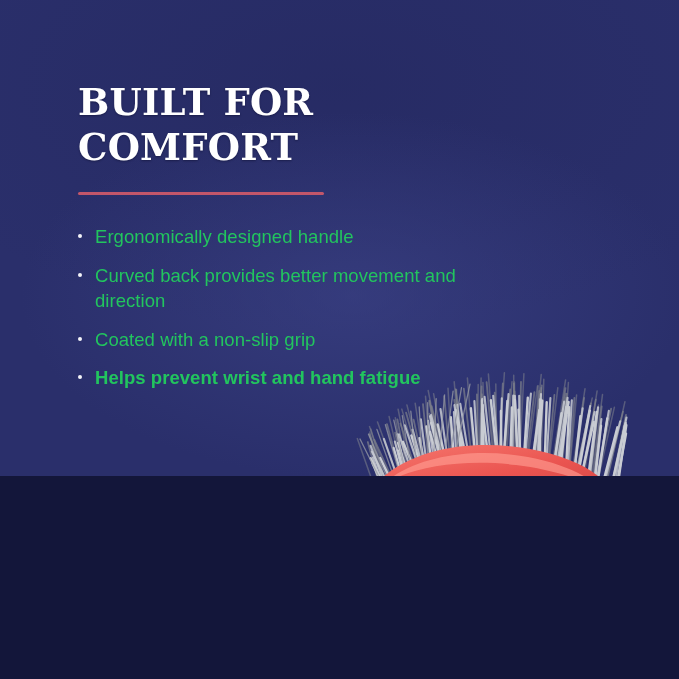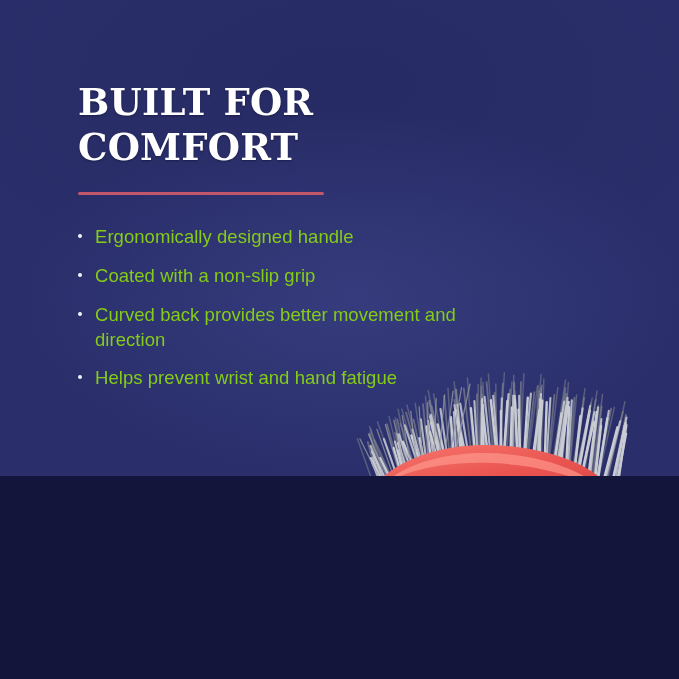--- a/index.html
+++ b/index.html
@@ -63,27 +63,27 @@
   }
 
   #bullets {
     list-style: none;
     margin: 30px 0 0 0;
     padding: 0;
   }
   #bullets li {
     position: relative;
     padding-left: 17px;
-    color: #84cc16;
+    color: #22c55e;
     font-size: 18.5px;
     line-height: 1.34;
     margin-bottom: 14px;
     letter-spacing: 0.05px;
   }
-  #bullets li:last-child { margin-bottom: 0; }
+  #bullets li:last-child { margin-bottom: 0; font-weight: bold; }
   #bullets li .dot {
     position: absolute;
     left: 0;
     top: 9px;
     width: 4px;
     height: 4px;
     border-radius: 50%;
     background: #f4f4f8;
   }
 
@@ -108,25 +108,25 @@
     <h1 id="headline">BUILT FOR
 COMFORT</h1>
     <div id="divider"></div>
     <ul id="bullets">
       <li>
         <span class="dot"></span>
         <span>Ergonomically designed handle</span>
       </li>
       <li>
         <span class="dot"></span>
-        <span>Coated with a non-slip grip</span>
+        <span>Curved back provides better movement and direction</span>
       </li>
       <li>
         <span class="dot"></span>
-        <span>Curved back provides better movement and direction</span>
+        <span>Coated with a non-slip grip</span>
       </li>
       <li>
         <span class="dot"></span>
         <span>Helps prevent wrist and hand fatigue</span>
       </li>
     </ul>
   </div>
 
   <svg id="product" viewBox="0 0 679 679">
     <defs>

